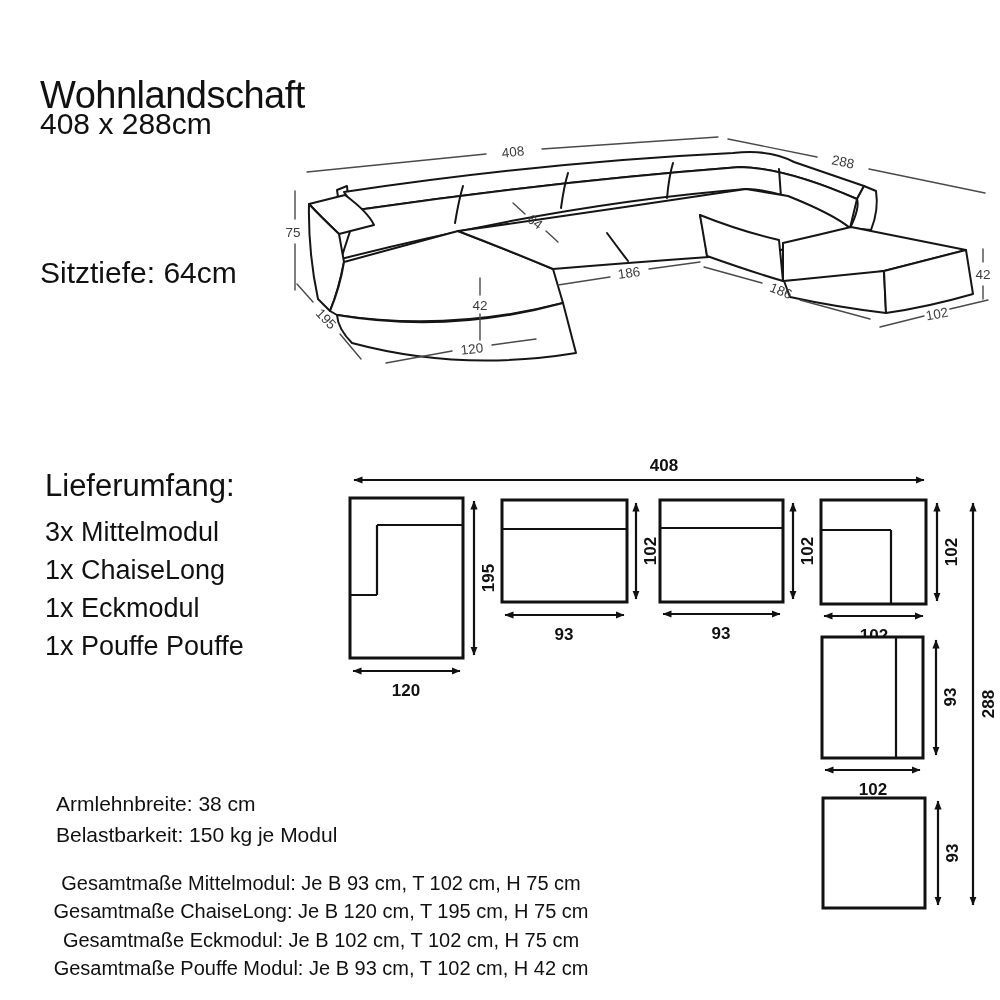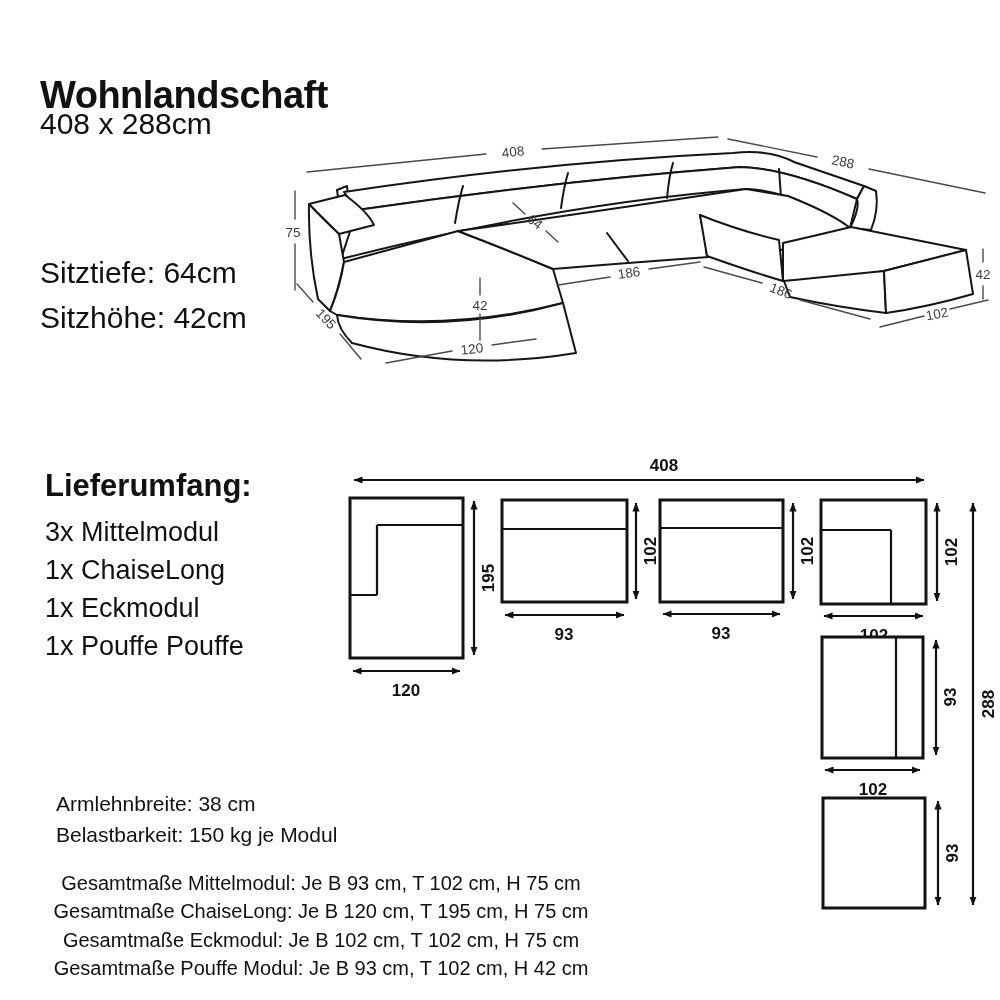--- a/index.html
+++ b/index.html
@@ -1,22 +1,22 @@
 <!DOCTYPE html>
 <html><head>
 <meta charset="utf-8">
 <style>
   html,body{margin:0;padding:0;width:1000px;height:1000px;background:#fff;overflow:hidden;
             font-family:"Liberation Sans", sans-serif;color:#111;}
   .abs{position:absolute;}
   #sheet{position:relative;width:1000px;height:1000px;background:#fff;}
-  .title{left:40px;top:74px;font-size:38px;font-weight:700;letter-spacing:-0.5px;}
+  .title{left:40px;top:74px;font-size:38px;font-weight:400;letter-spacing:-0.5px;}
   .sizeline{left:40px;top:107px;font-size:30px;font-weight:400;}
   .seatblock{left:40px;top:210px;font-size:30px;line-height:45px;margin-top:40px;}
-  .scope-head{left:45px;top:468px;font-size:31px;font-weight:700;}
+  .scope-head{left:45px;top:468px;font-size:31px;font-weight:400;}
   .scope-list{left:45px;top:513px;font-size:27px;line-height:38px;}
   .notes{left:56px;top:788px;font-size:21px;line-height:31px;}
   .overall{left:40px;top:869px;width:562px;text-align:center;font-size:20px;line-height:28.4px;}
   svg text{font-family:"Liberation Sans", sans-serif;}
   .mlabel{font-size:17px;font-weight:700;fill:#111;}
   .slabel{font-size:13.5px;fill:#3c3c3c;}
   .mline{stroke:#111;stroke-width:2.2;fill:none;}
   .mrect{stroke:#111;stroke-width:3;fill:#fff;}
   .sline{stroke:#4a4a4a;stroke-width:1.4;fill:none;stroke-linecap:round;}
   .sface{stroke:#151515;stroke-width:2;fill:#fff;stroke-linejoin:round;stroke-linecap:round;}
@@ -24,21 +24,20 @@
 </style>
 </head>
 <body>
 
 <div id="sheet">
 
   <div class="abs title">Wohnlandschaft</div>
   <div class="abs sizeline">408 x 288cm</div>
   <div class="abs seatblock">
     <div>Sitztiefe: 64cm</div>
-    <div>Sitzhöhe: 42cm</div>
   </div>
 
   <svg class="abs" style="left:280px;top:125px;" width="720" height="245" viewBox="280 125 720 245">
     <g>
 
       <path class="sface" d="M337,190 L347,186 L349,207 L340,211 Z"></path>
 
       <path class="sface" d="M344,192 Q545,162 733,153 Q770,149 794,162 L864,186 L857,199 Q786,168 740,167 Q548,182 357,210 Z"></path>
 
       <path class="sface" d="M357,210 Q548,182 740,167 Q786,168 857,199 L850,228 Q792,190 746,189 Q556,204 341,259 Z"></path>

